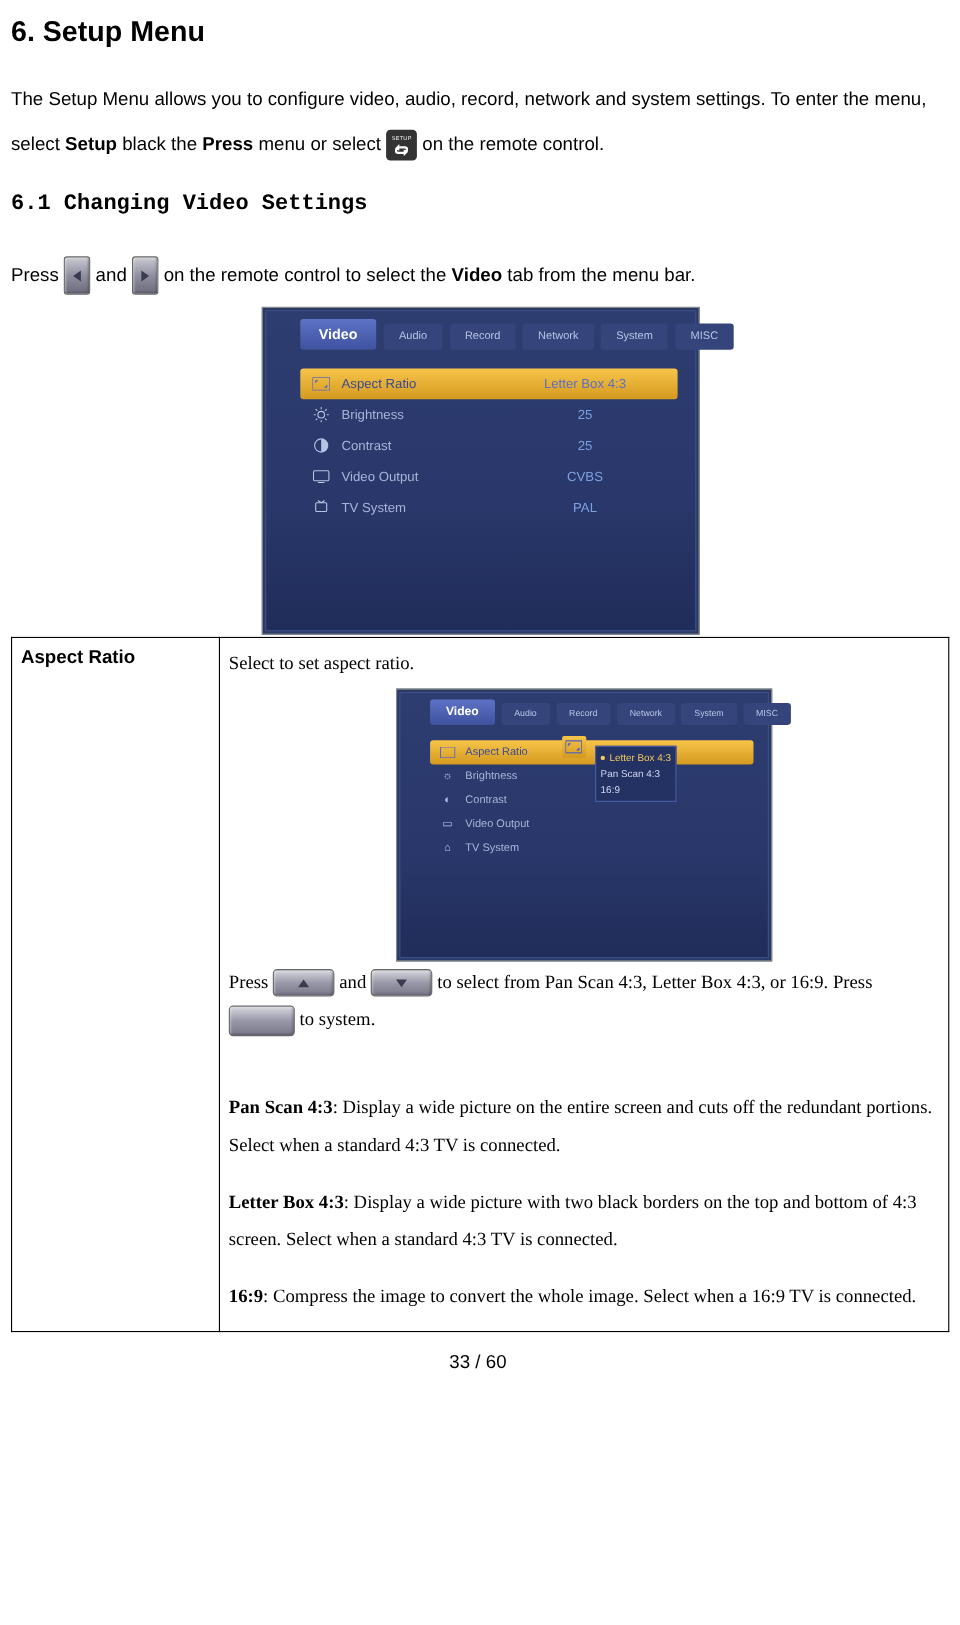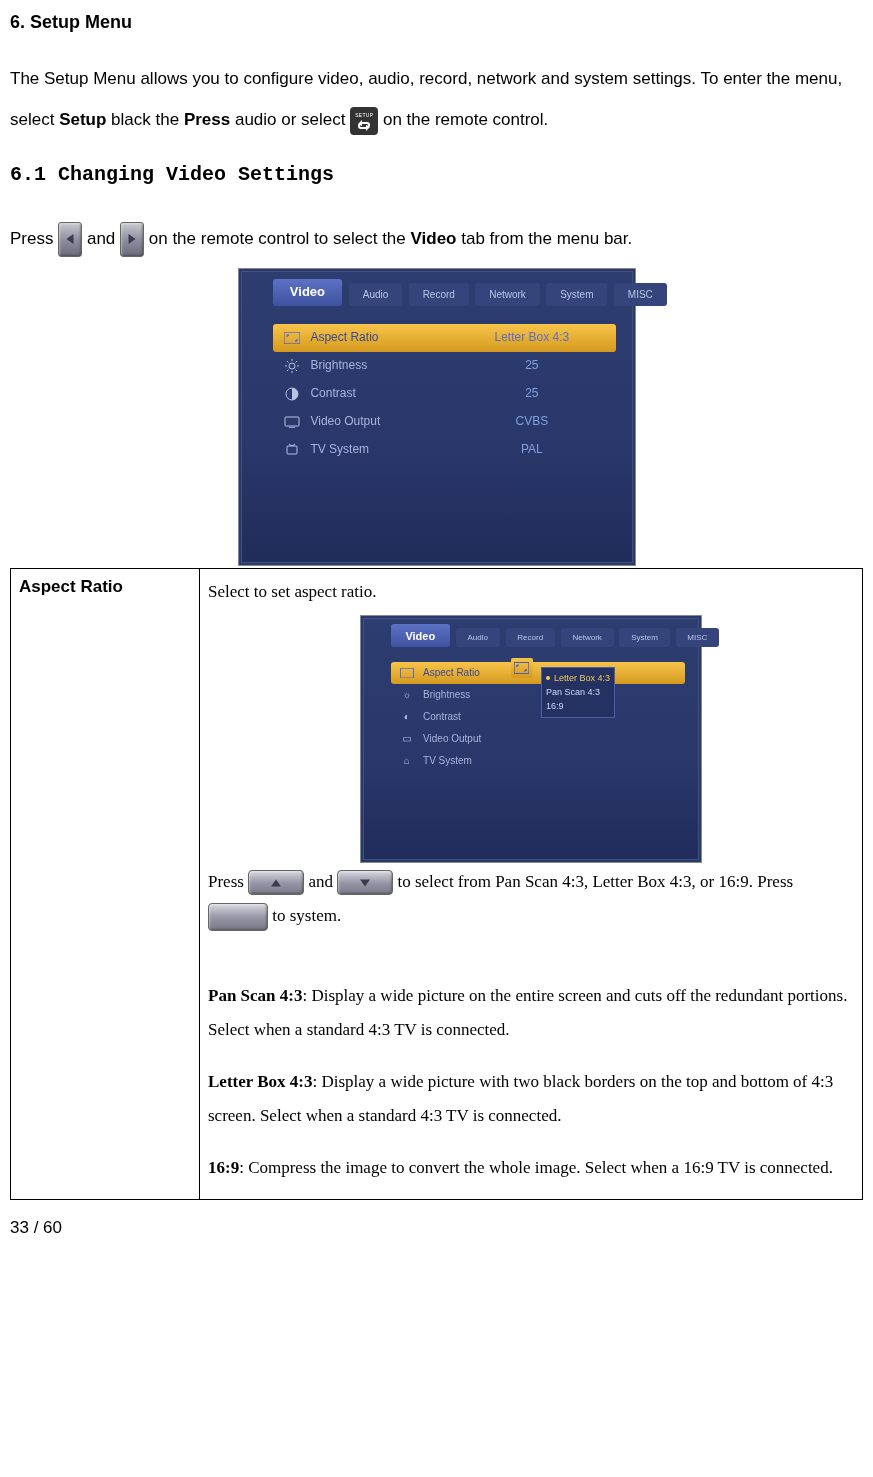--- a/index.html
+++ b/index.html
@@ -5,21 +5,21 @@
   body {
     font-family: Arial, sans-serif;
     font-size: 17px;
     color: #000;
     margin: 0;
     padding: 10px 10px 40px 10px;
     width: 853px;
     line-height: 1.4;
   }
   h1.section {
-    font-size: 18px;
+    font-size: 26px;
     font-weight: bold;
     margin: 0 0 24px 0;
   }
   .intro {
     line-height: 2.4;
     margin-bottom: 20px;
   }
   h2.subsection {
     font-size: 20px;
     font-weight: bold;
@@ -218,33 +218,33 @@
   table.desc td.key{
     width:172px;
     font-weight:bold;
   }
   .cell-content{
     line-height:2.0;
   }
   .cell-content p{margin:0 0 6px 0;font-family:Liberation Serif, serif;}
   .cell-content p.tight{margin-bottom:18px;}
   .page-num{
-    text-align:left;
+    text-align:center;
     font-size:17px;
     margin-top:16px;
     padding-right:4px;
   }
 </style>
 </head>
 <body>
 
 <h1 class="section">6. Setup Menu</h1>
 
 <div class="intro">
-  <span>The Setup Menu allows you to configure video, audio, record, network and system settings. To enter the menu, select </span><b>Setup</b><span> black the </span><b>Press</b><span> audio or select </span>
+  <span>The Setup Menu allows you to configure video, audio, record, network and system settings. To enter the menu, select </span><b>Setup</b><span> black the </span><b>Press</b><span> menu or select </span>
   <span class="setup-btn">
     <svg viewBox="0 0 16 13">
         <path d="M2 5 L6 1 L6 3 L11 3 A3 3 0 0 1 11 9 L11 7 A1 1 0 0 0 11 5 L6 5 L6 7 Z M14 8 L10 12 L10 10 L5 10 A3 3 0 0 1 5 4 L5 6 A1 1 0 0 0 5 8 L10 8 L10 6 Z" fill="#fff"></path>
       </svg>
   </span>
   <span> on the remote control.</span>
 </div>
 
 <h2 class="subsection">6.1 Changing Video Settings</h2>
 

